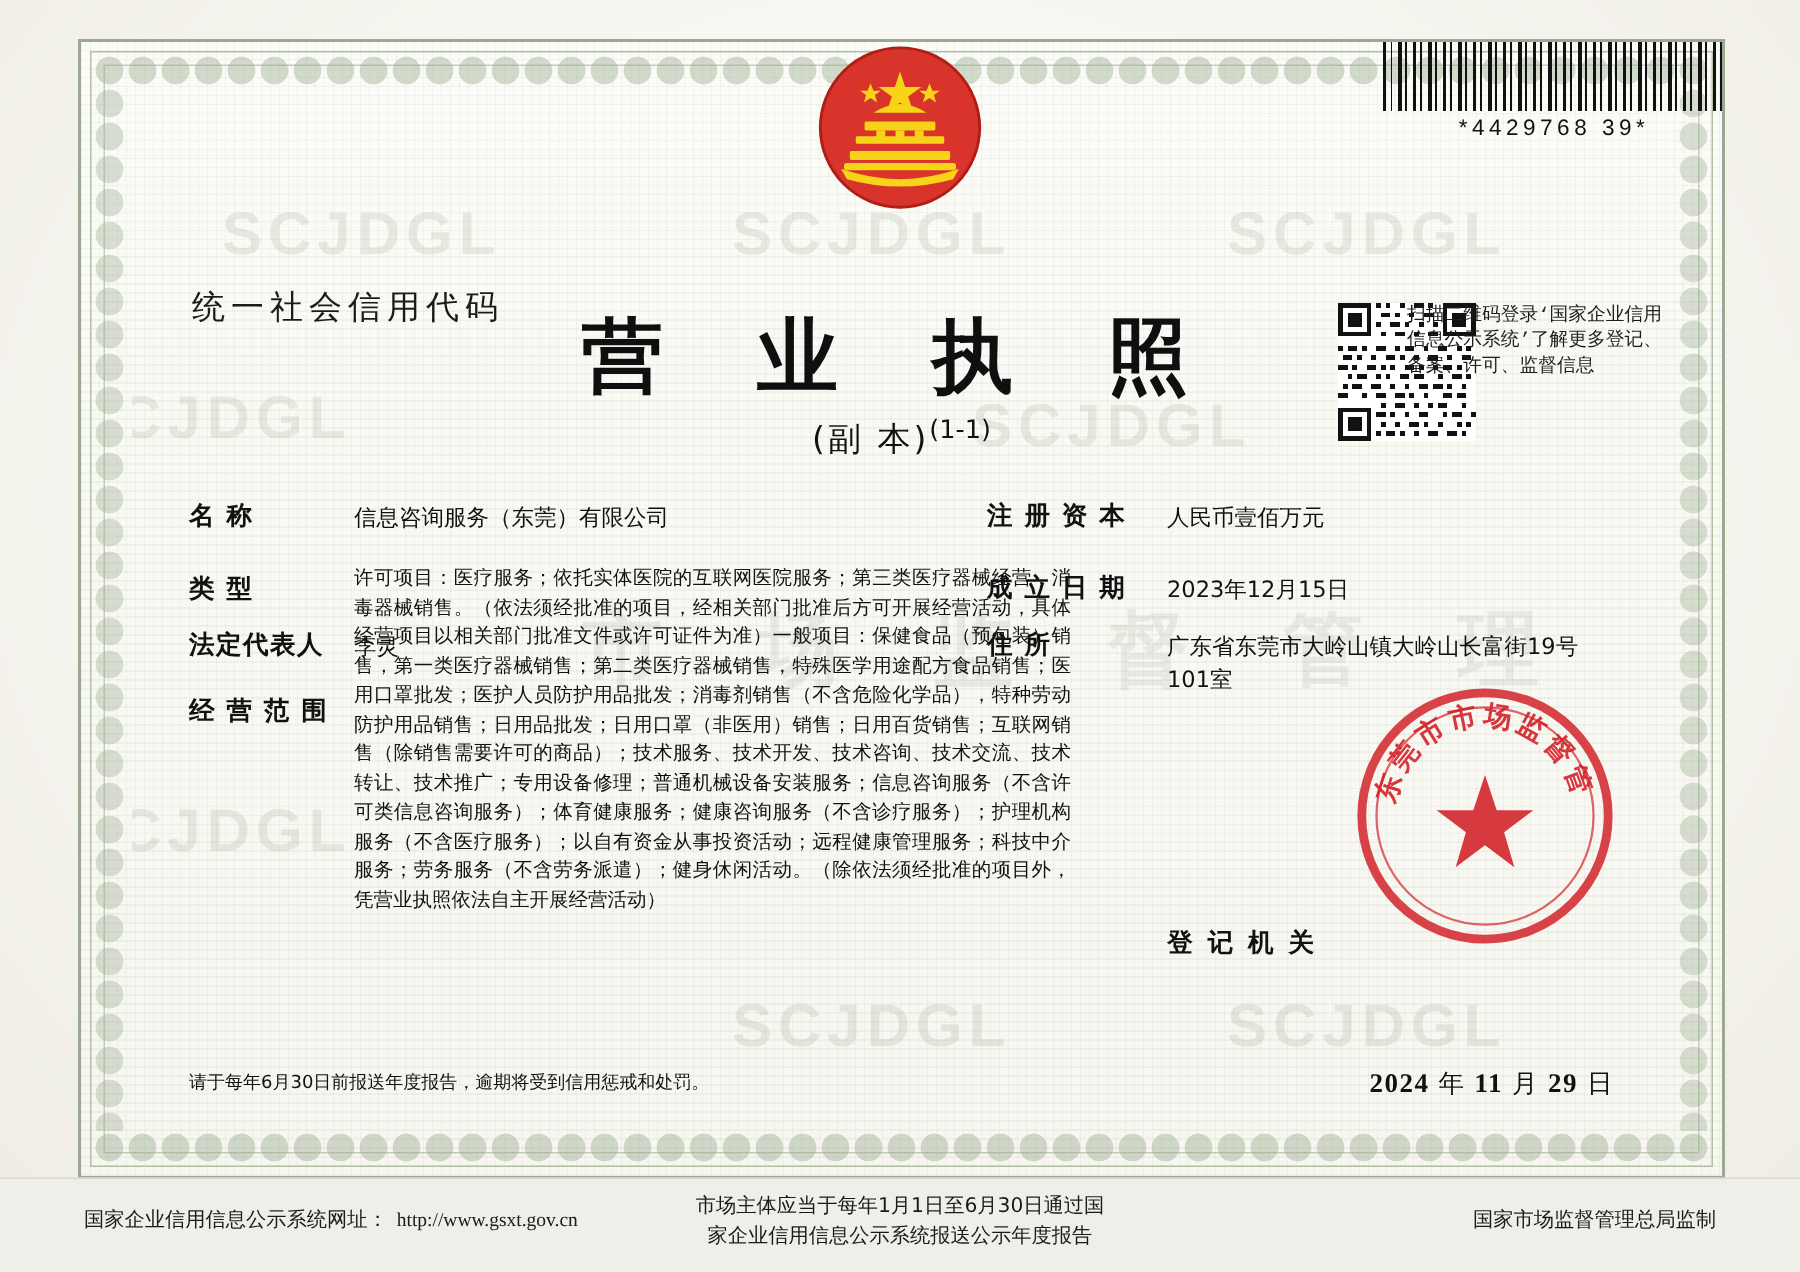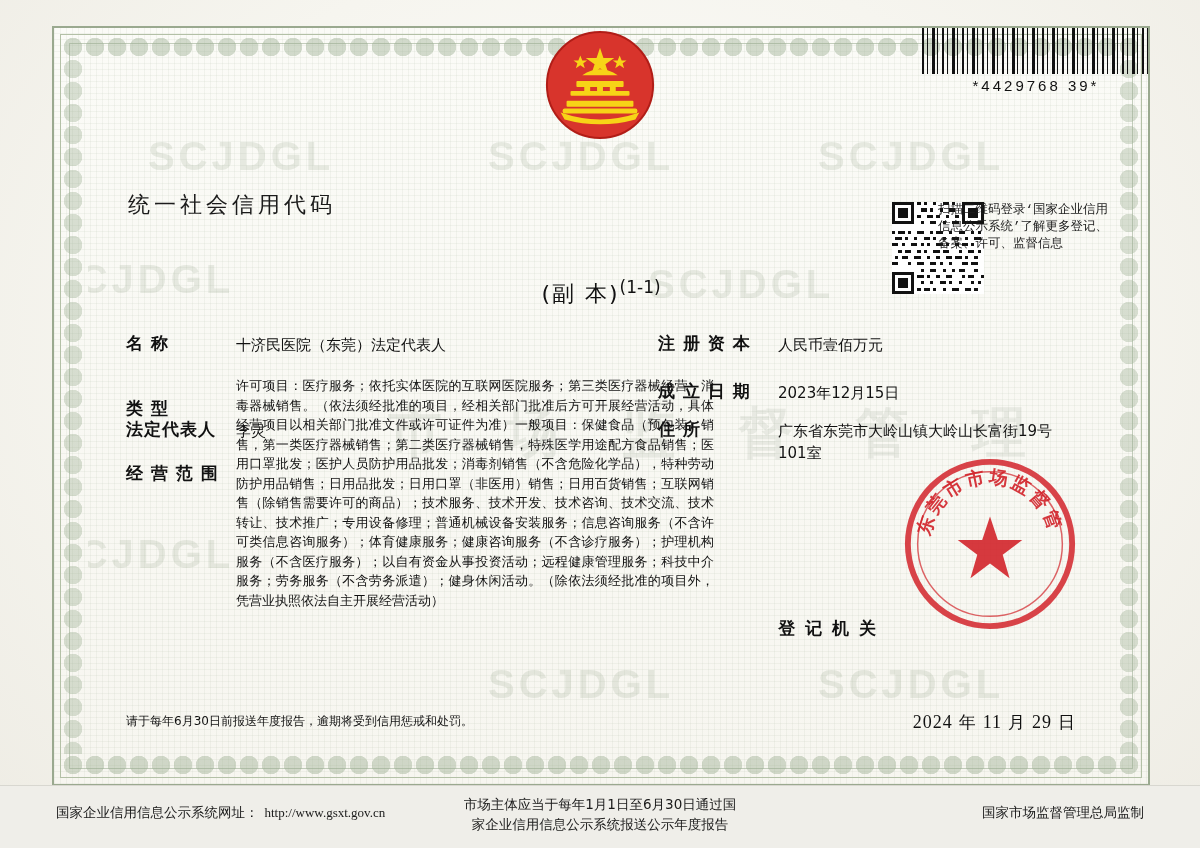--- a/index.html
+++ b/index.html
@@ -165,21 +165,21 @@
   .reg-org{
     position:absolute;right:236px;bottom:112px;
     font-size:17px;font-weight:700;letter-spacing:2px;color:#111;
     font-family:"DejaVu Sans", sans-serif;white-space:nowrap;
   }
   .date-line{
     position:absolute;right:38px;bottom:18px;
     font-size:17px;color:#111;letter-spacing:1px;
     font-family:"DejaVu Sans", sans-serif;white-space:nowrap;
   }
-  .date-line .num{font-family:"Liberation Serif",serif;font-size:18px;padding:0 6px;}
+  .date-line .num{font-family:"Liberation Serif",serif;font-size:18px;padding:0 6px;font-weight:bold;}
 
   
   .bottombar{
     position:absolute;left:0;right:0;bottom:0;height:62px;
     background:#efeee9;border-top:1px solid #d8d7d0;
   }
   .bb-left{
     position:absolute;left:56px;top:18px;font-size:13.5px;color:#1a1a1a;
     font-family:"DejaVu Sans", sans-serif;
   }
@@ -240,20 +240,21 @@
       <div class="wm" style="left:-40px;top:195px;">SCJDGL</div>
       <div class="wm" style="left:560px;top:200px;">SCJDGL</div>
       <div class="wm" style="left:-40px;top:470px;">SCJDGL</div>
       <div class="wm" style="left:400px;top:600px;">SCJDGL</div>
       <div class="wm" style="left:730px;top:600px;">SCJDGL</div>
       <div class="wm-cn" style="left:300px;top:335px;">市 场 监 督 管 理</div>
     </div>
 
     <div class="uscc-label">统一社会信用代码</div>
 
+    <div class="title">营 业 执 照</div>
     <div class="subtitle">
       <span>(副 本)</span><sup>(1-1)</sup>
     </div>
 
     <div class="qr-wrap">
       <svg width="92" height="92" viewBox="0 0 29 29" shape-rendering="crispEdges">
         <rect width="29" height="29" fill="#fff"></rect>
         <g fill="#111">
           <rect x="0" y="0" width="7" height="1"></rect>
             <rect x="0" y="6" width="7" height="1"></rect>
@@ -369,23 +370,23 @@
             <rect x="16" y="27" width="1" height="1"></rect>
             <rect x="19" y="27" width="2" height="1"></rect>
             <rect x="23" y="27" width="2" height="1"></rect>
             <rect x="26" y="27" width="1" height="1"></rect>
         </g>
       </svg>
     </div>
     <div class="qr-text">扫描二维码登录‘国家企业信用信息公示系统’了解更多登记、备案、许可、监督信息</div>
 
     <div class="field-label" style="left:38px;top:270px;">名      称</div>
-    <div class="field-value" style="left:148px;top:272px;">十济民医院（东莞）法定代表人</div>
-
-    <div class="field-label" style="left:38px;top:335px;">类      型</div>
+    <div class="field-value" style="left:148px;top:272px;">信息咨询服务（东莞）有限公司</div>
+
+    <div class="field-label" style="left:38px;top:319px;">类      型</div>
 
     <div class="field-label" style="left:38px;top:356px;">法定代表人</div>
     <div class="field-value" style="left:148px;top:358px;">李灵</div>
 
     <div class="field-label" style="left:38px;top:400px;">经 营 范 围</div>
     <div class="scope-text">许可项目：医疗服务；依托实体医院的互联网医院服务；第三类医疗器械经营，消毒器械销售。（依法须经批准的项目，经相关部门批准后方可开展经营活动，具体经营项目以相关部门批准文件或许可证件为准）一般项目：保健食品（预包装）销售，第一类医疗器械销售；第二类医疗器械销售，特殊医学用途配方食品销售；医用口罩批发；医护人员防护用品批发；消毒剂销售（不含危险化学品），特种劳动防护用品销售；日用品批发；日用口罩（非医用）销售；日用百货销售；互联网销售（除销售需要许可的商品）；技术服务、技术开发、技术咨询、技术交流、技术转让、技术推广；专用设备修理；普通机械设备安装服务；信息咨询服务（不含许可类信息咨询服务）；体育健康服务；健康咨询服务（不含诊疗服务）；护理机构服务（不含医疗服务）；以自有资金从事投资活动；远程健康管理服务；科技中介服务；劳务服务（不含劳务派遣）；健身休闲活动。（除依法须经批准的项目外，凭营业执照依法自主开展经营活动）</div>
 
     <div class="field-label" style="left:570px;top:270px;">注 册 资 本</div>
     <div class="field-value" style="left:690px;top:272px;">人民币壹佰万元</div>
 

